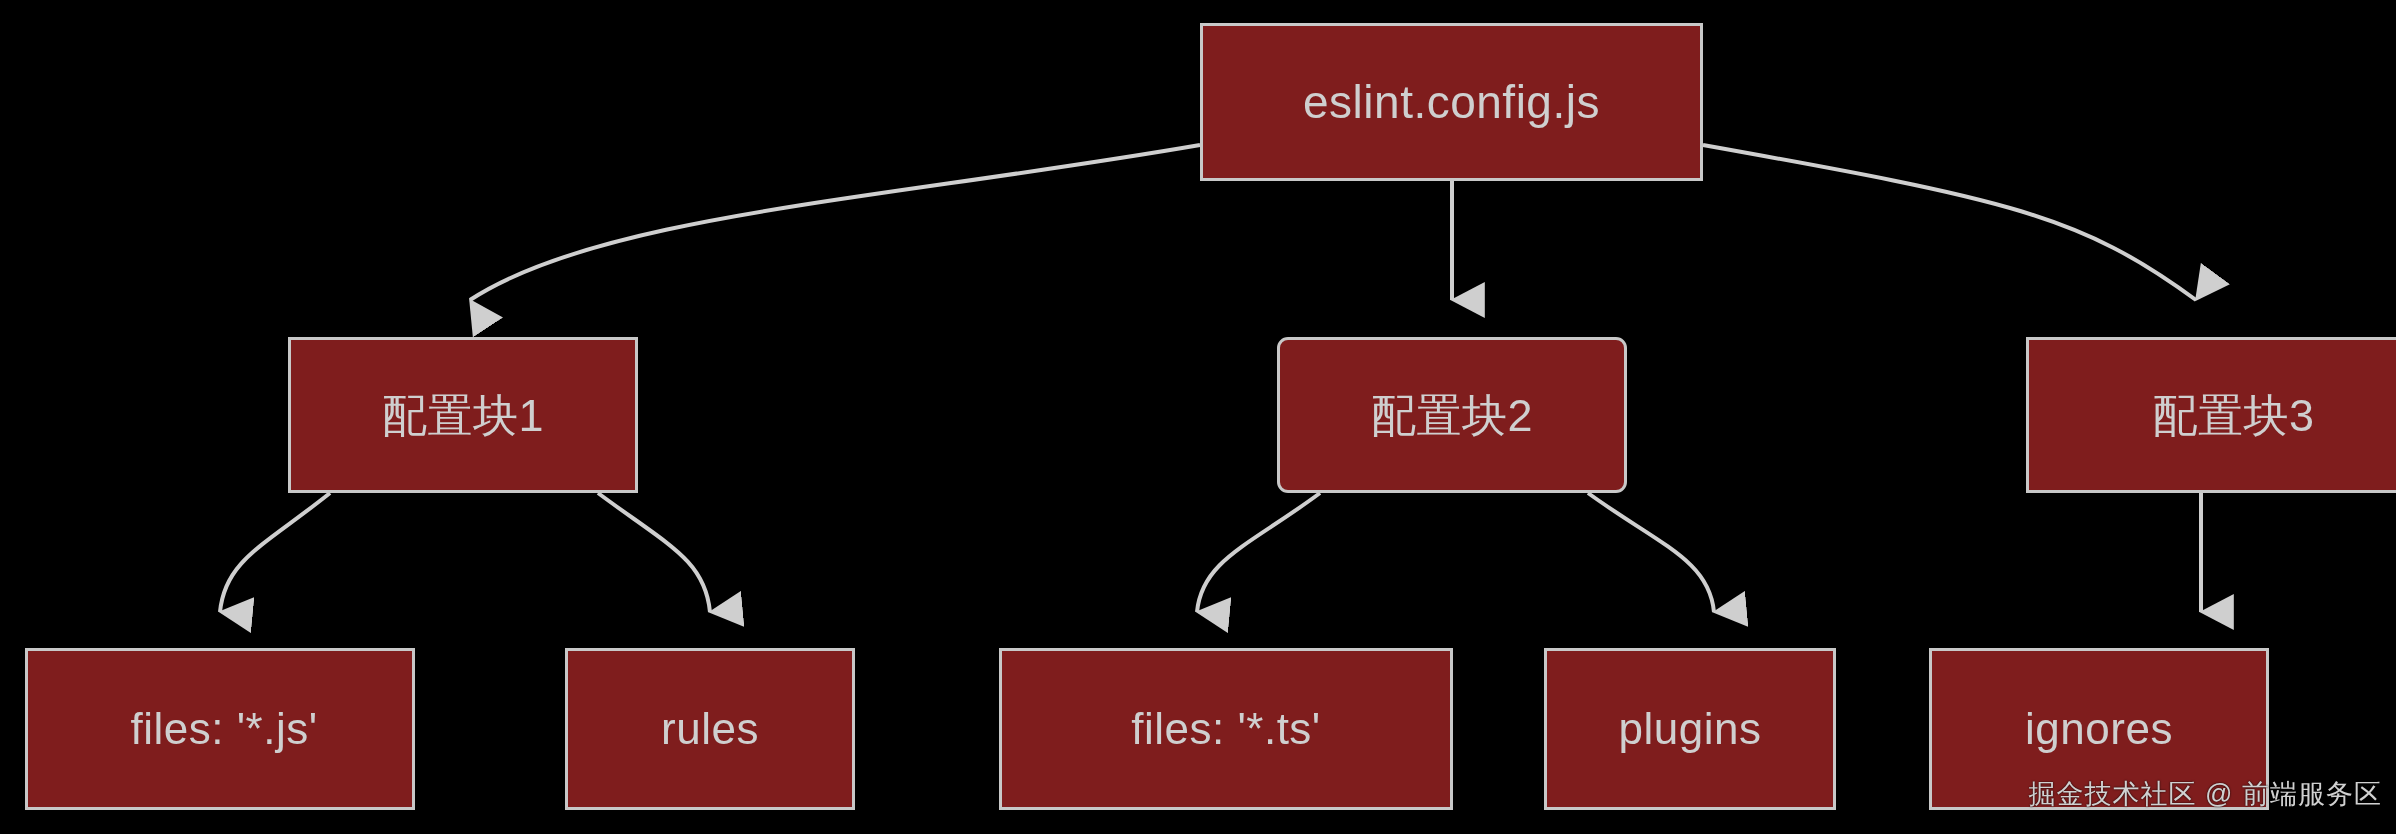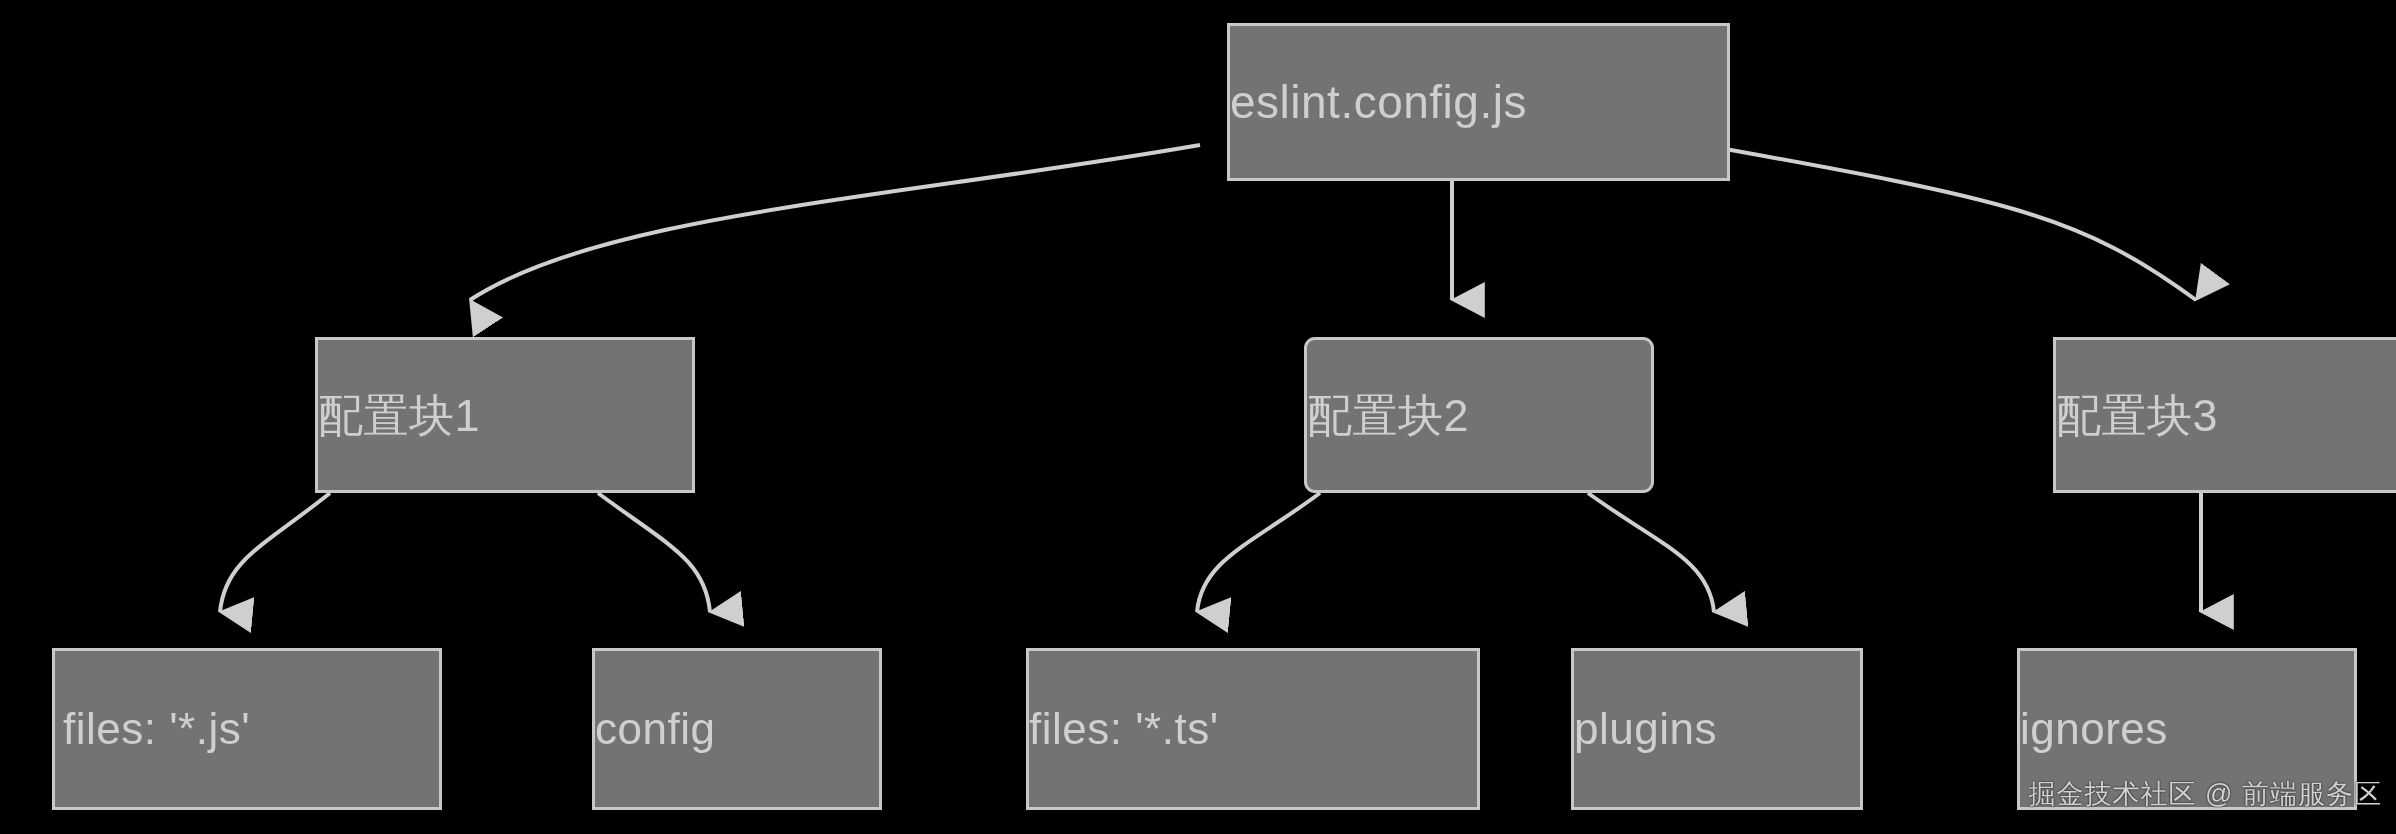--- a/index.html
+++ b/index.html
@@ -21,26 +21,26 @@
     position: absolute;
     left: 0;
     top: 0;
     width: 2396px;
     height: 834px;
     pointer-events: none;
   }
   .node {
     position: absolute;
     box-sizing: border-box;
-    background: #737373;
+    background: #7f1d1d;
     border: 3px solid #c8c8c8;
     display: flex;
     align-items: center;
+    justify-content: center;
     color: #cfcfcf;
-    margin-left: 27px;
   }
   .node-label {
     font-size: 45px;
     font-weight: 400;
     letter-spacing: 0.5px;
     line-height: 1;
     white-space: nowrap;
     color: #cfcfcf;
   }
   .node.root .node-label { font-size: 46px; }
@@ -85,47 +85,47 @@
 
     <path d="M 1588,493 C 1660,545 1709,560 1714,612" fill="none" stroke="#cfcfcf" stroke-width="4" marker-end="url(#arrowhead)"></path>
 
     <path d="M 2201,493 L 2201,612" fill="none" stroke="#cfcfcf" stroke-width="4" marker-end="url(#arrowhead)"></path>
   </svg>
 
   <div class="node root" style="left:1200px; top:23px; width:503px; height:158px;">
     <span class="node-label">eslint.config.js</span>
   </div>
 
-  <div class="node level2" style="left:288px; top:337px; width:380px; height:156px;">
+  <div class="node level2" style="left:288px; top:337px; width:350px; height:156px;">
     <span class="node-label">配置块1</span>
   </div>
 
   <div class="node level2" style="left:1277px; top:337px; width:350px; height:156px;border-radius:11px;">
     <span class="node-label">配置块2</span>
   </div>
 
   <div class="node level2" style="left:2026px; top:337px; width:415px; height:156px;">
     <span class="node-label">配置块3</span>
   </div>
 
   <div class="node leaf" style="left:25px; top:648px; width:390px; height:162px;padding-left:8px;">
     <span class="node-label">files: '*.js'</span>
   </div>
 
   <div class="node leaf" style="left:565px; top:648px; width:290px; height:162px;">
-    <span class="node-label">config</span>
+    <span class="node-label">rules</span>
   </div>
 
   <div class="node leaf" style="left:999px; top:648px; width:454px; height:162px;">
     <span class="node-label">files: '*.ts'</span>
   </div>
 
   <div class="node leaf" style="left:1544px; top:648px; width:292px; height:162px;">
     <span class="node-label">plugins</span>
   </div>
 
-  <div class="node leaf" style="left:1990px; top:648px; width:340px; height:162px;">
+  <div class="node leaf" style="left:1929px; top:648px; width:340px; height:162px;">
     <span class="node-label">ignores</span>
   </div>
 
   <div id="watermark">掘金技术社区 @ 前端服务区</div>
 
 </div>
 
 </body></html>

